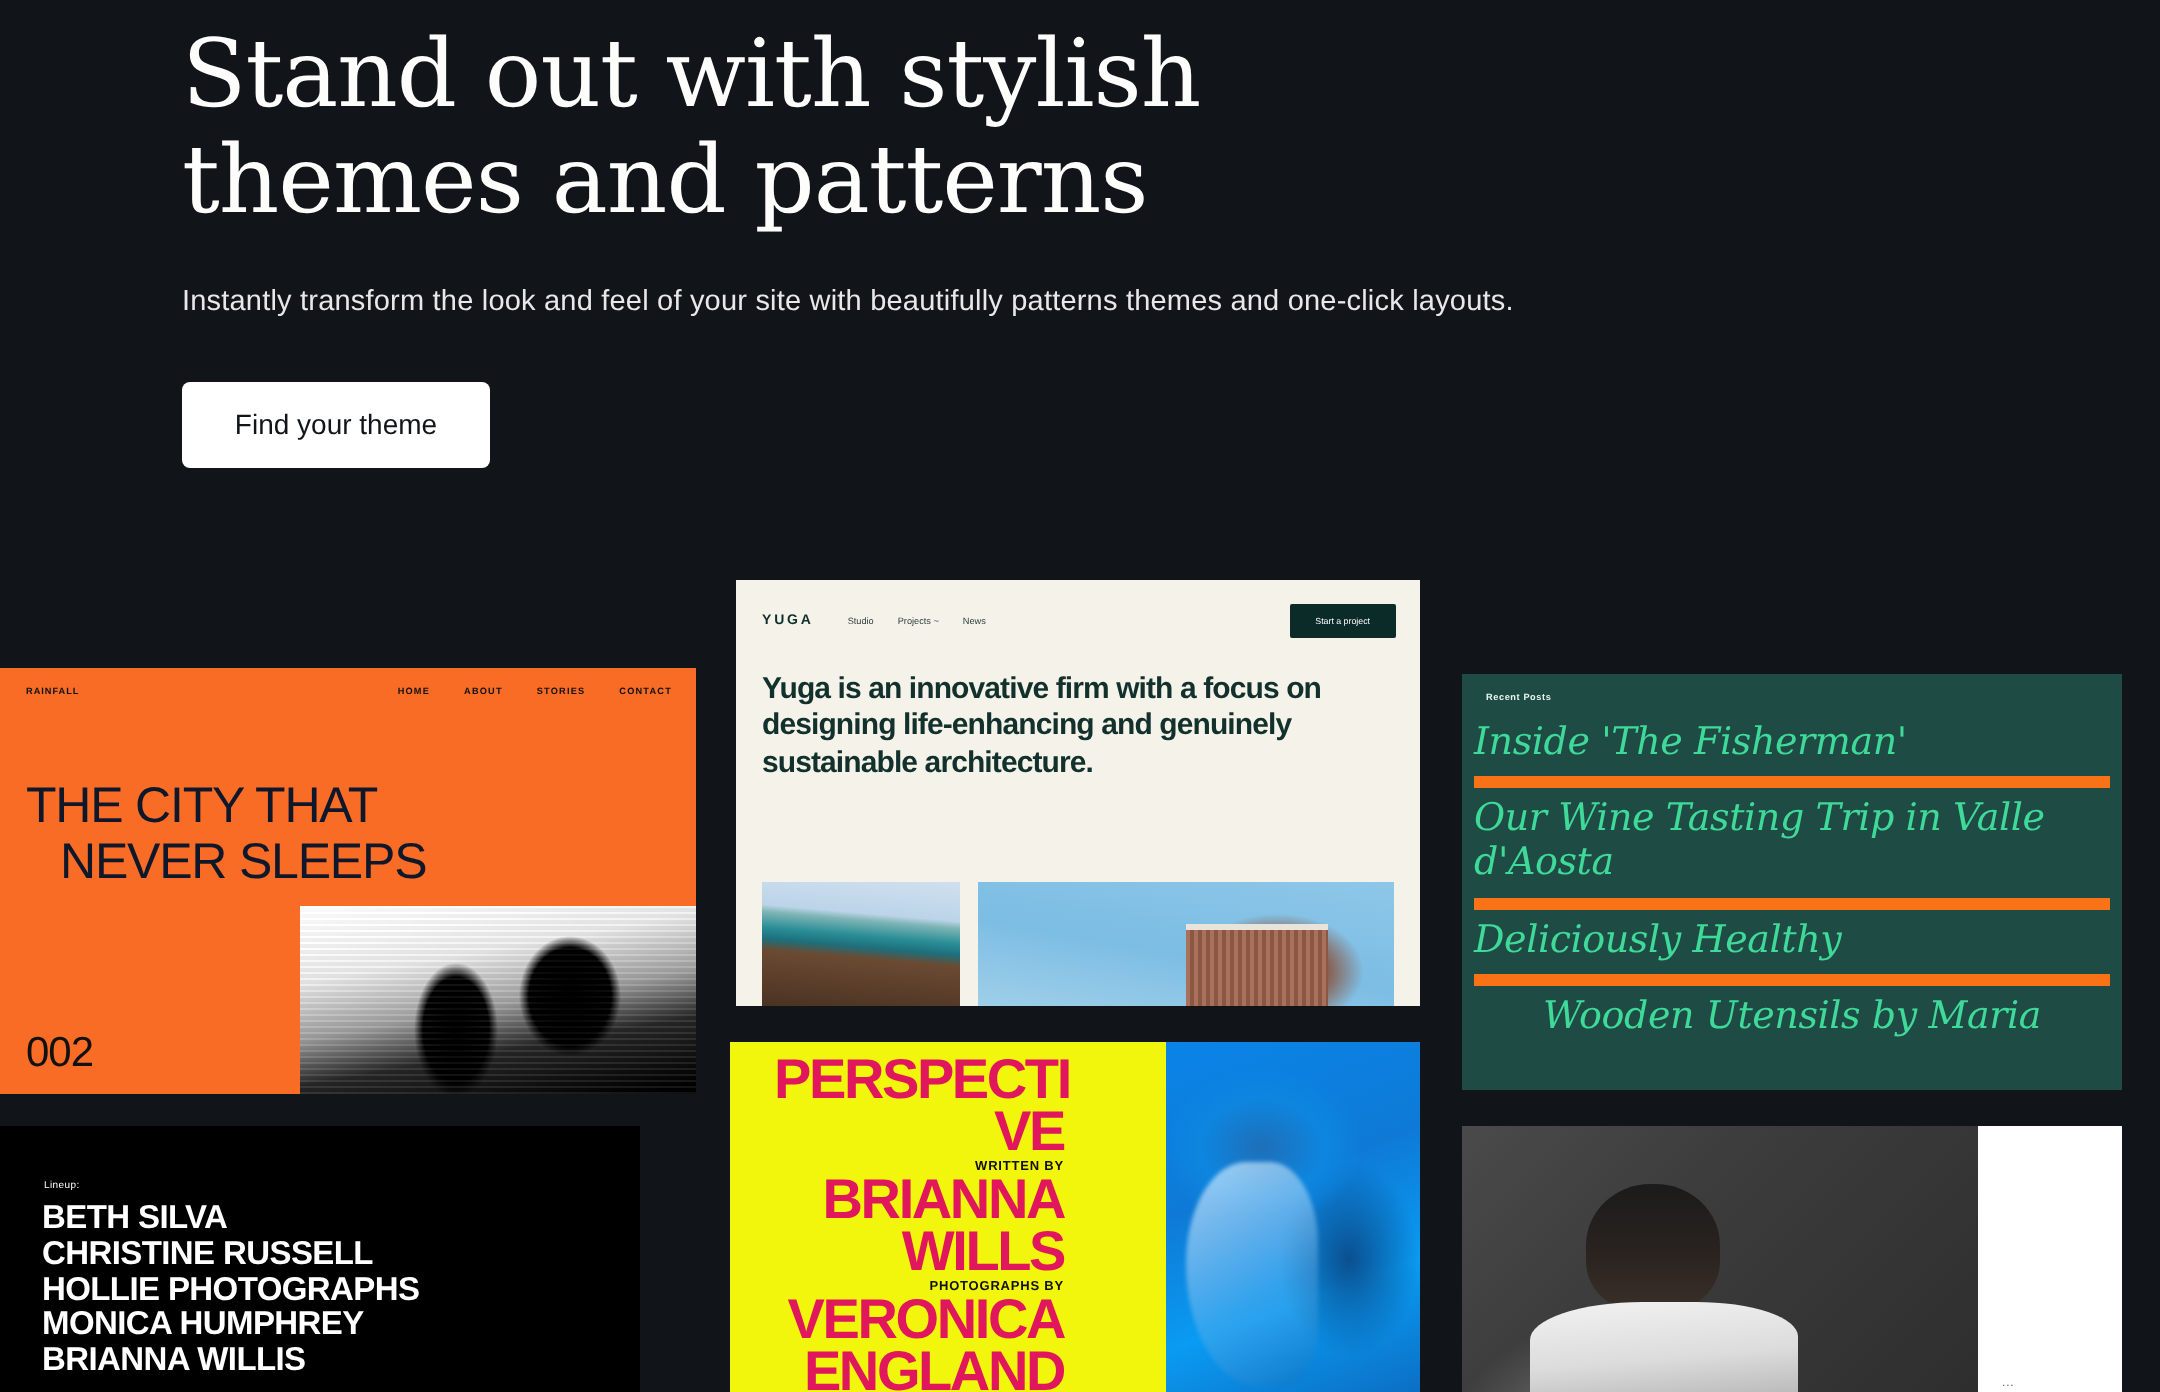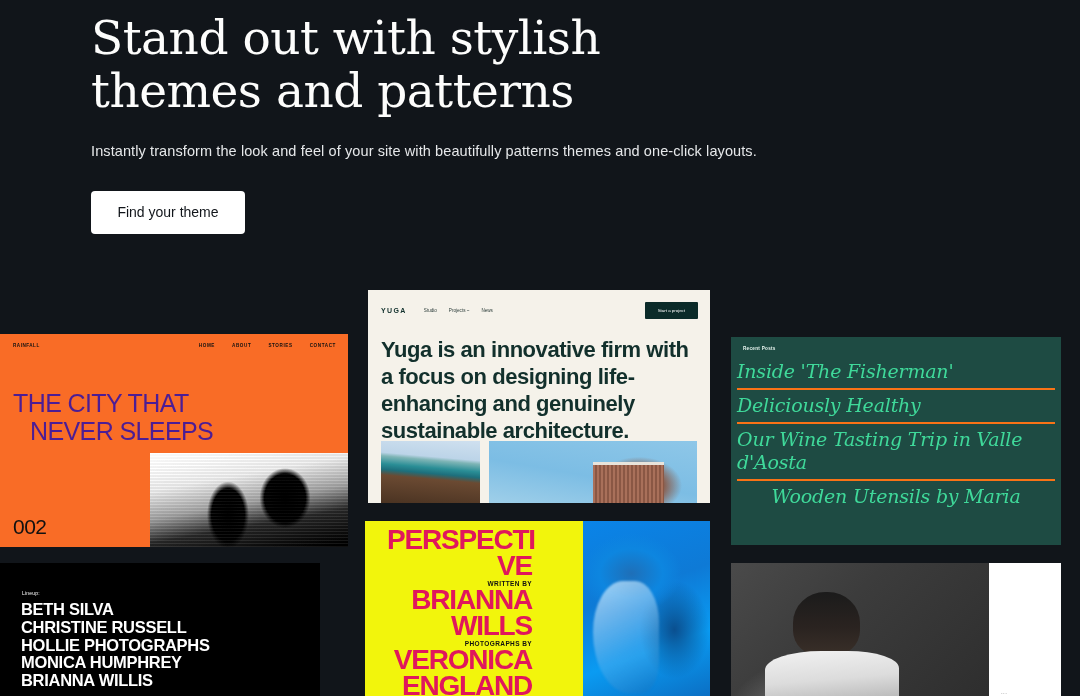--- a/index.html
+++ b/index.html
@@ -34,21 +34,21 @@
   .card { position: absolute; overflow: hidden; }
 
   
   .c-rainfall { left: 0; top: 334px; width: 348px; height: 213px; background: #f96c26; }
   .rf-nav { display: flex; align-items: center; justify-content: space-between;
             padding: 9px 12px 0 13px; }
   .rf-logo { font-size: 4.6px; font-weight: 700; color: #111; letter-spacing: 0.5px; }
   .rf-links { display: flex; gap: 17px; }
   .rf-links span { font-size: 4.6px; font-weight: 600; color: #111; letter-spacing: 0.6px; }
   .rf-head { margin: 41px 0 0 13px; font-size: 25px; font-weight: 400;
-             color: #4c1d95; line-height: 1.12; letter-spacing: -0.6px;
+             color: #0f172a; line-height: 1.12; letter-spacing: -0.6px;
              font-family: "Liberation Sans", sans-serif; }
   .rf-head .l2 { display: block; padding-left: 17px; }
   .rf-photo { position: absolute; left: 150px; top: 119px; width: 198px; height: 94px;
               background:
                 radial-gradient(ellipse 30px 48px at 78px 62px, #0c0c0c 0%, #1a1a1a 55%, rgba(26,26,26,0) 70%),
                 radial-gradient(ellipse 34px 40px at 135px 45px, #0a0a0a 0%, #141414 60%, rgba(20,20,20,0) 75%),
                 linear-gradient(170deg, #efefef 0%, #d8d8d8 30%, #9a9a9a 52%, #3a3a3a 70%, #161616 100%);
               filter: contrast(1.25) grayscale(1); }
   .rf-photo::after {
     content: ""; position: absolute; inset: 0;
@@ -66,21 +66,21 @@
 
   
   .c-yuga { left: 368px; top: 290px; width: 342px; height: 213px; background: #f5f2ea; }
   .yg-nav { display: flex; align-items: center; padding: 12px 12px 0 13px; }
   .yg-logo { font-size: 7px; font-weight: 700; color: #0f2f2b; letter-spacing: 1.4px; }
   .yg-links { display: flex; gap: 12px; margin-left: 17px; }
   .yg-links span { font-size: 4.6px; color: #2c3d3a; }
   .yg-cta { margin-left: auto; background: #0b2b29; color: #fff; border: none;
             font-size: 4.4px; padding: 6px 13px; font-family: "Liberation Sans", sans-serif;
             border-radius: 1px; cursor: pointer; }
-  .yg-head { margin: 17px 13px 0; font-size: 22px; font-weight: 700; color: #12302c;
+  .yg-head { margin: 17px 13px 0; font-size: 15px; font-weight: 700; color: #12302c;
              line-height: 1.23; letter-spacing: -0.45px; }
   .yg-imgs { position: absolute; left: 13px; right: 13px; top: 151px; height: 62px;
              display: flex; gap: 9px; }
   .yg-img-a { width: 99px; background:
       linear-gradient(185deg, #cfe0ef 0%, #bcd4e8 28%, #7fb5b6 33%, #2a8e96 44%, #1d6f7c 52%, #6b4a32 60%, #4a3322 100%); }
   .yg-img-b { flex: 1; background:
       radial-gradient(ellipse 60px 40px at 72% 72%, #9e6a55 0%, #8a5946 40%, rgba(138,89,70,0) 72%),
       linear-gradient(190deg, #8ec7e8 0%, #7cbde4 55%, #9fcfe9 100%); position: relative; }
   .yg-img-b::after { content: ""; position: absolute; left: 50%; bottom: 0; width: 34%; height: 62%;
       background: repeating-linear-gradient(90deg, #a9705a 0 2px, #8a5744 2px 4px);
@@ -102,21 +102,21 @@
       position: relative; }
   .pv-right::after { content: ""; position: absolute; left: 8%; top: 34%; width: 52%; height: 64%;
       background: linear-gradient(150deg, rgba(190,225,250,.85), rgba(120,185,235,.35) 60%, rgba(10,90,160,.2));
       border-radius: 50% 40% 30% 60%; filter: blur(1px); }
 
   
   .c-posts { left: 731px; top: 337px; width: 330px; height: 208px; background: #1e4b43; }
   .rp-label { margin: 9px 0 0 12px; font-size: 4.6px; font-weight: 700; color: #eaf6f1;
               letter-spacing: 0.3px; }
   .rp-list { margin: 5px 6px 0; }
-  .rp-list li { list-style: none; border-bottom: 2px solid #f97316;
+  .rp-list li { list-style: none; border-bottom: 6px solid #f97316;
                 font-family: "DejaVu Serif", "Liberation Serif", serif;
                 font-style: italic; font-size: 19px; color: #3fd99a;
                 line-height: 1.17; padding: 4px 0 6px; letter-spacing: -0.2px; }
   .rp-list li:last-child { border-bottom: none; text-align: center; }
 
   
   .c-portrait { left: 731px; top: 563px; width: 330px; height: 133px; display: flex; }
   .pt-photo { width: 258px; position: relative; background:
       radial-gradient(ellipse 120px 90px at 30% 120%, #8e8e8e 0%, #5b5b5b 40%, rgba(91,91,91,0) 70%),
       linear-gradient(135deg, #4a4a4a 0%, #3c3c3c 40%, #2e2e2e 100%); }
@@ -201,22 +201,22 @@
       <div class="pv-t r">VERONICA</div>
       <div class="pv-t r">ENGLAND</div>
     </div>
     <div class="pv-right"></div>
   </div>
 
   <div class="card c-posts">
     <div class="rp-label">Recent Posts</div>
     <ul class="rp-list">
       <li>Inside 'The Fisherman'</li>
+      <li>Our Wine Tasting Trip in Valle d'Aosta</li>
       <li>Deliciously Healthy</li>
-      <li>Our Wine Tasting Trip in Valle d'Aosta</li>
       <li>Wooden Utensils by Maria</li>
     </ul>
   </div>
 
   <div class="card c-portrait">
     <div class="pt-photo"></div>
     <div class="pt-white">
       <span class="pt-white-txt">...</span>
     </div>
   </div>

